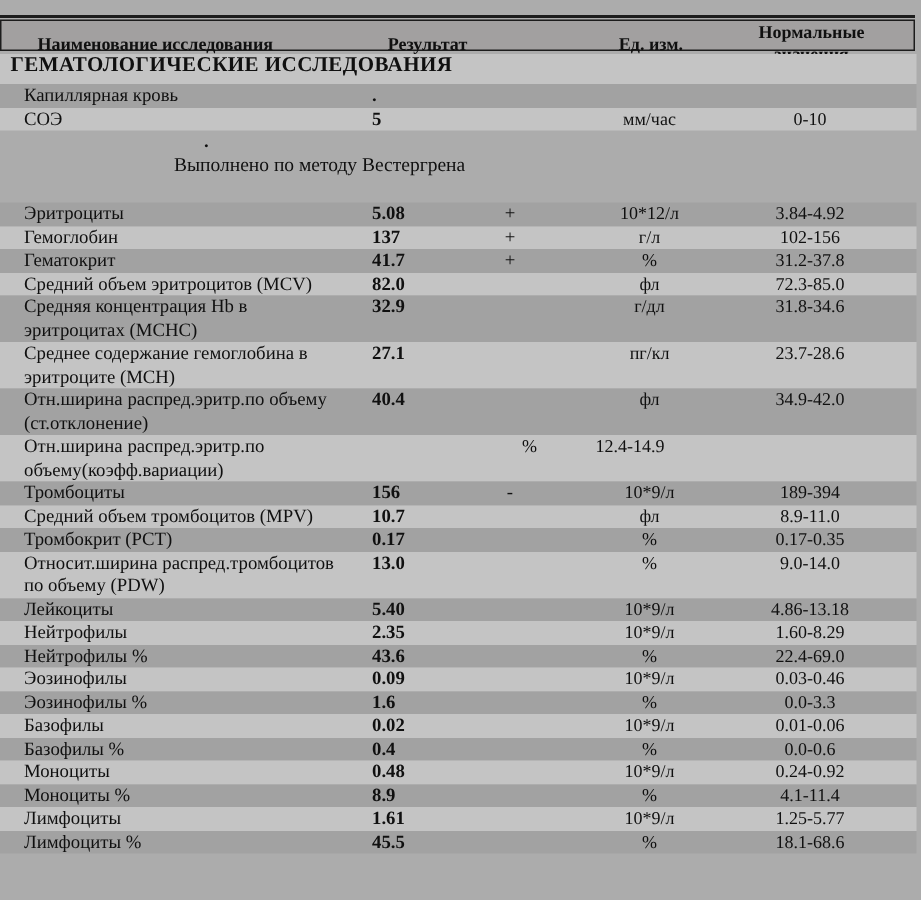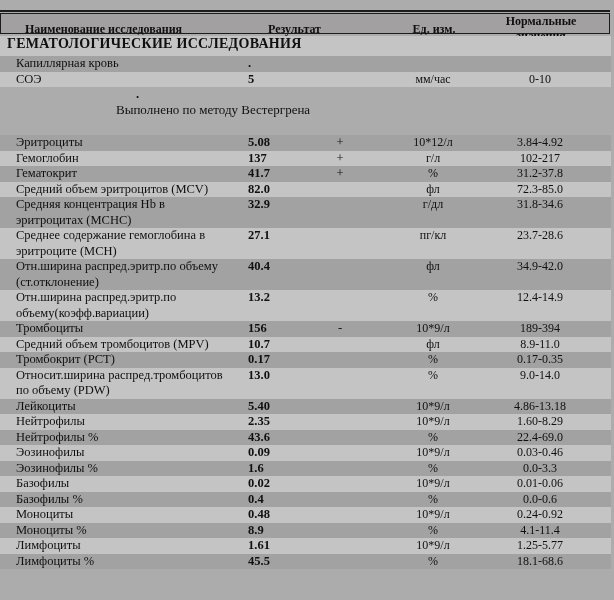--- a/index.html
+++ b/index.html
@@ -21,21 +21,21 @@
     width:610px; height:21px;
     box-sizing:border-box;
     border:1px solid var(--rule,#1c1c1c);
     background:var(--header-bg,#a2a0a0);
     display:grid;
     grid-template-columns:248px 72px 40px 120px 120px;
     align-items:center;
     font-weight:bold; font-size:12px;
   }
   .hc-name { padding-left:24px; }
-  .hc-result { text-align:right; }
+  .hc-result { text-align:center; }
   .hc-units { text-align:center; padding-left:26px; }
   .hc-normal { text-align:center; }
   .content { position:absolute; top:36px; left:0; width:611px; }
   .section-title {
     height:20px; line-height:16px;
     background:var(--row-light,#c4c4c4);
     font-weight:bold; font-size:14px;
     padding-left:7px; letter-spacing:0.3px;
     white-space:nowrap;
   }
@@ -101,21 +101,21 @@
           <div class="cell-result">5.08</div>
           <div class="cell-flag">+</div>
           <div class="cell-unit">10*12/л</div>
           <div class="cell-range">3.84-4.92</div>
         </div>
         <div class="trow light">
           <div class="cell-name">Гемоглобин</div>
           <div class="cell-result">137</div>
           <div class="cell-flag">+</div>
           <div class="cell-unit">г/л</div>
-          <div class="cell-range">102-217</div>
+          <div class="cell-range">102-156</div>
         </div>
         <div class="trow dark">
           <div class="cell-name">Гематокрит</div>
           <div class="cell-result">41.7</div>
           <div class="cell-flag">+</div>
           <div class="cell-unit">%</div>
           <div class="cell-range">31.2-37.8</div>
         </div>
         <div class="trow light">
           <div class="cell-name">Средний объем эритроцитов (MCV)</div>
@@ -140,21 +140,20 @@
         </div>
         <div class="trow dark">
           <div class="cell-name">Отн.ширина распред.эритр.по объему<div>(ст.отклонение)</div></div>
           <div class="cell-result">40.4</div>
           <div class="cell-flag"></div>
           <div class="cell-unit">фл</div>
           <div class="cell-range">34.9-42.0</div>
         </div>
         <div class="trow light">
           <div class="cell-name">Отн.ширина распред.эритр.по<div>объему(коэфф.вариации)</div></div>
-          <div class="cell-result">13.2</div>
           <div class="cell-flag"></div>
           <div class="cell-unit">%</div>
           <div class="cell-range">12.4-14.9</div>
         </div>
         <div class="trow dark">
           <div class="cell-name">Тромбоциты</div>
           <div class="cell-result">156</div>
           <div class="cell-flag">-</div>
           <div class="cell-unit">10*9/л</div>
           <div class="cell-range">189-394</div>

